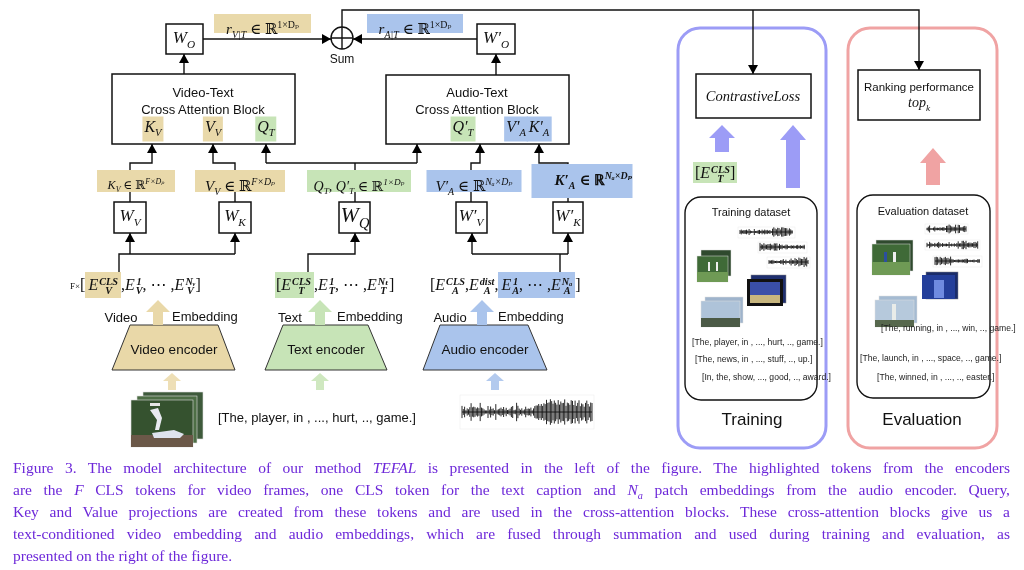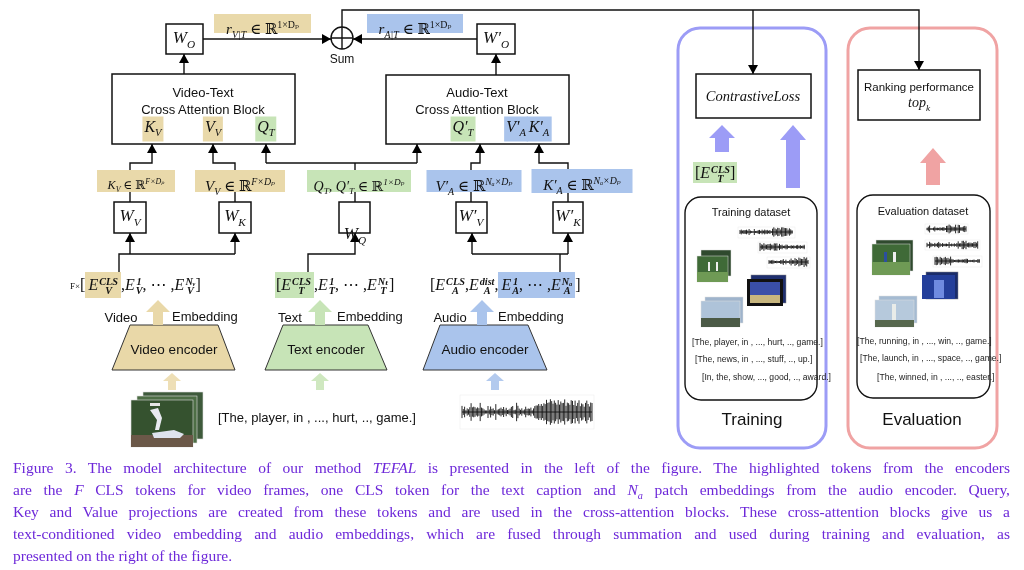--- a/index.html
+++ b/index.html
@@ -187,25 +187,25 @@
 <div class="a c" style="left:477px;top:92px;font-size:13px;">Audio-Text</div>
 <div class="a c" style="left:477px;top:109px;font-size:13px;">Cross Attention Block</div>
 <div class="a c grn m tok" style="left:417px;top:129px;margin-left:46px;"><span>Q′</span><span class="sb">T</span></div>
 <div class="a c blu m tok" style="left:480px;top:129px;margin-left:36px;"><span>V′</span><span class="sb">A</span></div>
 <div class="a c blu m tok" style="left:539px;top:129px;"><span>K′</span><span class="sb">A</span></div>
 
 <div class="a c tan m" style="left:136px;top:181px;width:78px;height:22px;line-height:24px;text-align:center;font-size:12px;"><span>K</span><span class="sb">V</span><span class="rm"> ∈ ℝ</span><span class="sp">F×Dₚ</span></div>
 <div class="a c tan m" style="left:240px;top:181px;width:90px;height:22px;line-height:24px;text-align:center;font-size:15px;"><span>V</span><span class="sb">V</span><span class="rm"> ∈ ℝ</span><span class="sp">F×Dₚ</span></div>
 <div class="a c grn m" style="left:359px;top:181px;width:104px;height:22px;line-height:24px;text-align:center;font-size:14px;"><span>Q</span><span class="sb">T</span><span>, Q′</span><span class="sb">T</span><span class="rm"> ∈ ℝ</span><span class="sp">1×Dₚ</span></div>
 <div class="a c blu m" style="left:474px;top:181px;width:95px;height:22px;line-height:24px;text-align:center;font-size:15px;"><span>V′</span><span class="sb">A</span><span class="rm"> ∈ ℝ</span><span class="sp">Nₐ×Dₚ</span></div>
-<div class="a c blu m" style="left:582px;top:181px;width:101px;height:24px;line-height:24px;text-align:center;font-size:15px;"><span>K′</span><span class="sb">A</span><span class="rm"> ∈ ℝ</span><span class="sp">Nₐ×Dₚ</span></div>
+<div class="a c blu m" style="left:582px;top:181px;width:101px;height:34px;line-height:24px;text-align:right;font-size:15px;font-weight:bold;"><span>K′</span><span class="sb">A</span><span class="rm"> ∈ ℝ</span><span class="sp">Nₐ×Dₚ</span></div>
 
 <div class="a c m" style="left:130px;top:217px;font-size:17px;"><span>W</span><span class="sb">V</span></div>
 <div class="a c m" style="left:235px;top:217px;font-size:17px;"><span>W</span><span class="sb">K</span></div>
-<div class="a c m" style="left:355px;top:235px;font-size:17px;"><span>W</span><span class="sb">Q</span></div>
+<div class="a c m" style="left:355px;top:217px;font-size:22px;"><span>W</span><span class="sb">Q</span></div>
 <div class="a c m" style="left:471px;top:217px;font-size:17px;"><span>W′</span><span class="sb">V</span></div>
 <div class="a c m" style="left:568px;top:217px;font-size:17px;"><span>W′</span><span class="sb">K</span></div>
 
 <div class="a m" style="left:70px;top:272px;height:26px;line-height:26px;font-size:16px;">
 <span class="rm" style="font-size:9px;vertical-align:middle;">F×</span><span class="rm">[</span><span class="tan" style="display:inline-block;padding:0 3px;height:26px;"><span>E</span><span class="ss">
           <span>CLS</span>
           <span>V</span>
         </span></span><span class="rm">,</span><span><span>E</span><span class="ss">
           <span>1</span>
           <span>V</span>
@@ -265,21 +265,21 @@
       </span><span class="rm">]</span></div>
 <div class="a c" style="left:751px;top:212px;font-size:11px;">Training dataset</div>
 <div class="a small-cap" style="left:692px;top:337px;">[The, player, in , ..., hurt, .., game.]</div>
 <div class="a small-cap" style="left:695px;top:354px;">[The, news, in , ..., stuff, .., up.]</div>
 <div class="a small-cap" style="left:702px;top:372px;">[In, the, show, ..., good, .., award.]</div>
 <div class="a c" style="left:752px;top:420px;font-size:17px;">Training</div>
 
 <div class="a c" style="left:919px;top:87px;font-size:11.5px;">Ranking performance</div>
 <div class="a c m" style="left:919px;top:104px;font-size:14px;"><span>top</span><span class="sb">k</span></div>
 <div class="a c" style="left:923px;top:211px;font-size:11px;">Evaluation dataset</div>
-<div class="a small-cap" style="left:857px;top:336px;">[The, running, in , ..., win, .., game.]</div>
+<div class="a small-cap" style="left:857px;top:323px;padding-left:24px;">[The, running, in , ..., win, .., game.]</div>
 <div class="a small-cap" style="left:860px;top:353px;">[The, launch, in , ..., space, .., game.]</div>
 <div class="a small-cap" style="left:877px;top:372px;text-align:center;">[The, winned, in , ..., .., easter.]</div>
 <div class="a c" style="left:922px;top:420px;font-size:17px;">Evaluation</div>
 
 <div class="cap just" style="top:457px;"><span>Figure 3. The model architecture of our method </span><i>TEFAL</i><span> is presented in the left of the figure.  The highlighted tokens from the encoders</span></div>
 <div class="cap just" style="top:479px;"><span>are the </span><i>F</i><span> CLS tokens for video frames, one CLS token for the text caption and </span><i><span>N</span><span class="sb">a</span></i><span> patch embeddings from the audio encoder.  Query,</span></div>
 <div class="cap just" style="top:501px;">Key and Value projections are created from these tokens and are used in the cross-attention blocks. These cross-attention blocks give us a</div>
 <div class="cap just" style="top:523px;">text-conditioned video embedding and audio embeddings, which are fused through summation and used during training and evaluation, as</div>
 <div class="cap" style="top:545px;">presented on the right of the figure.</div>
 

